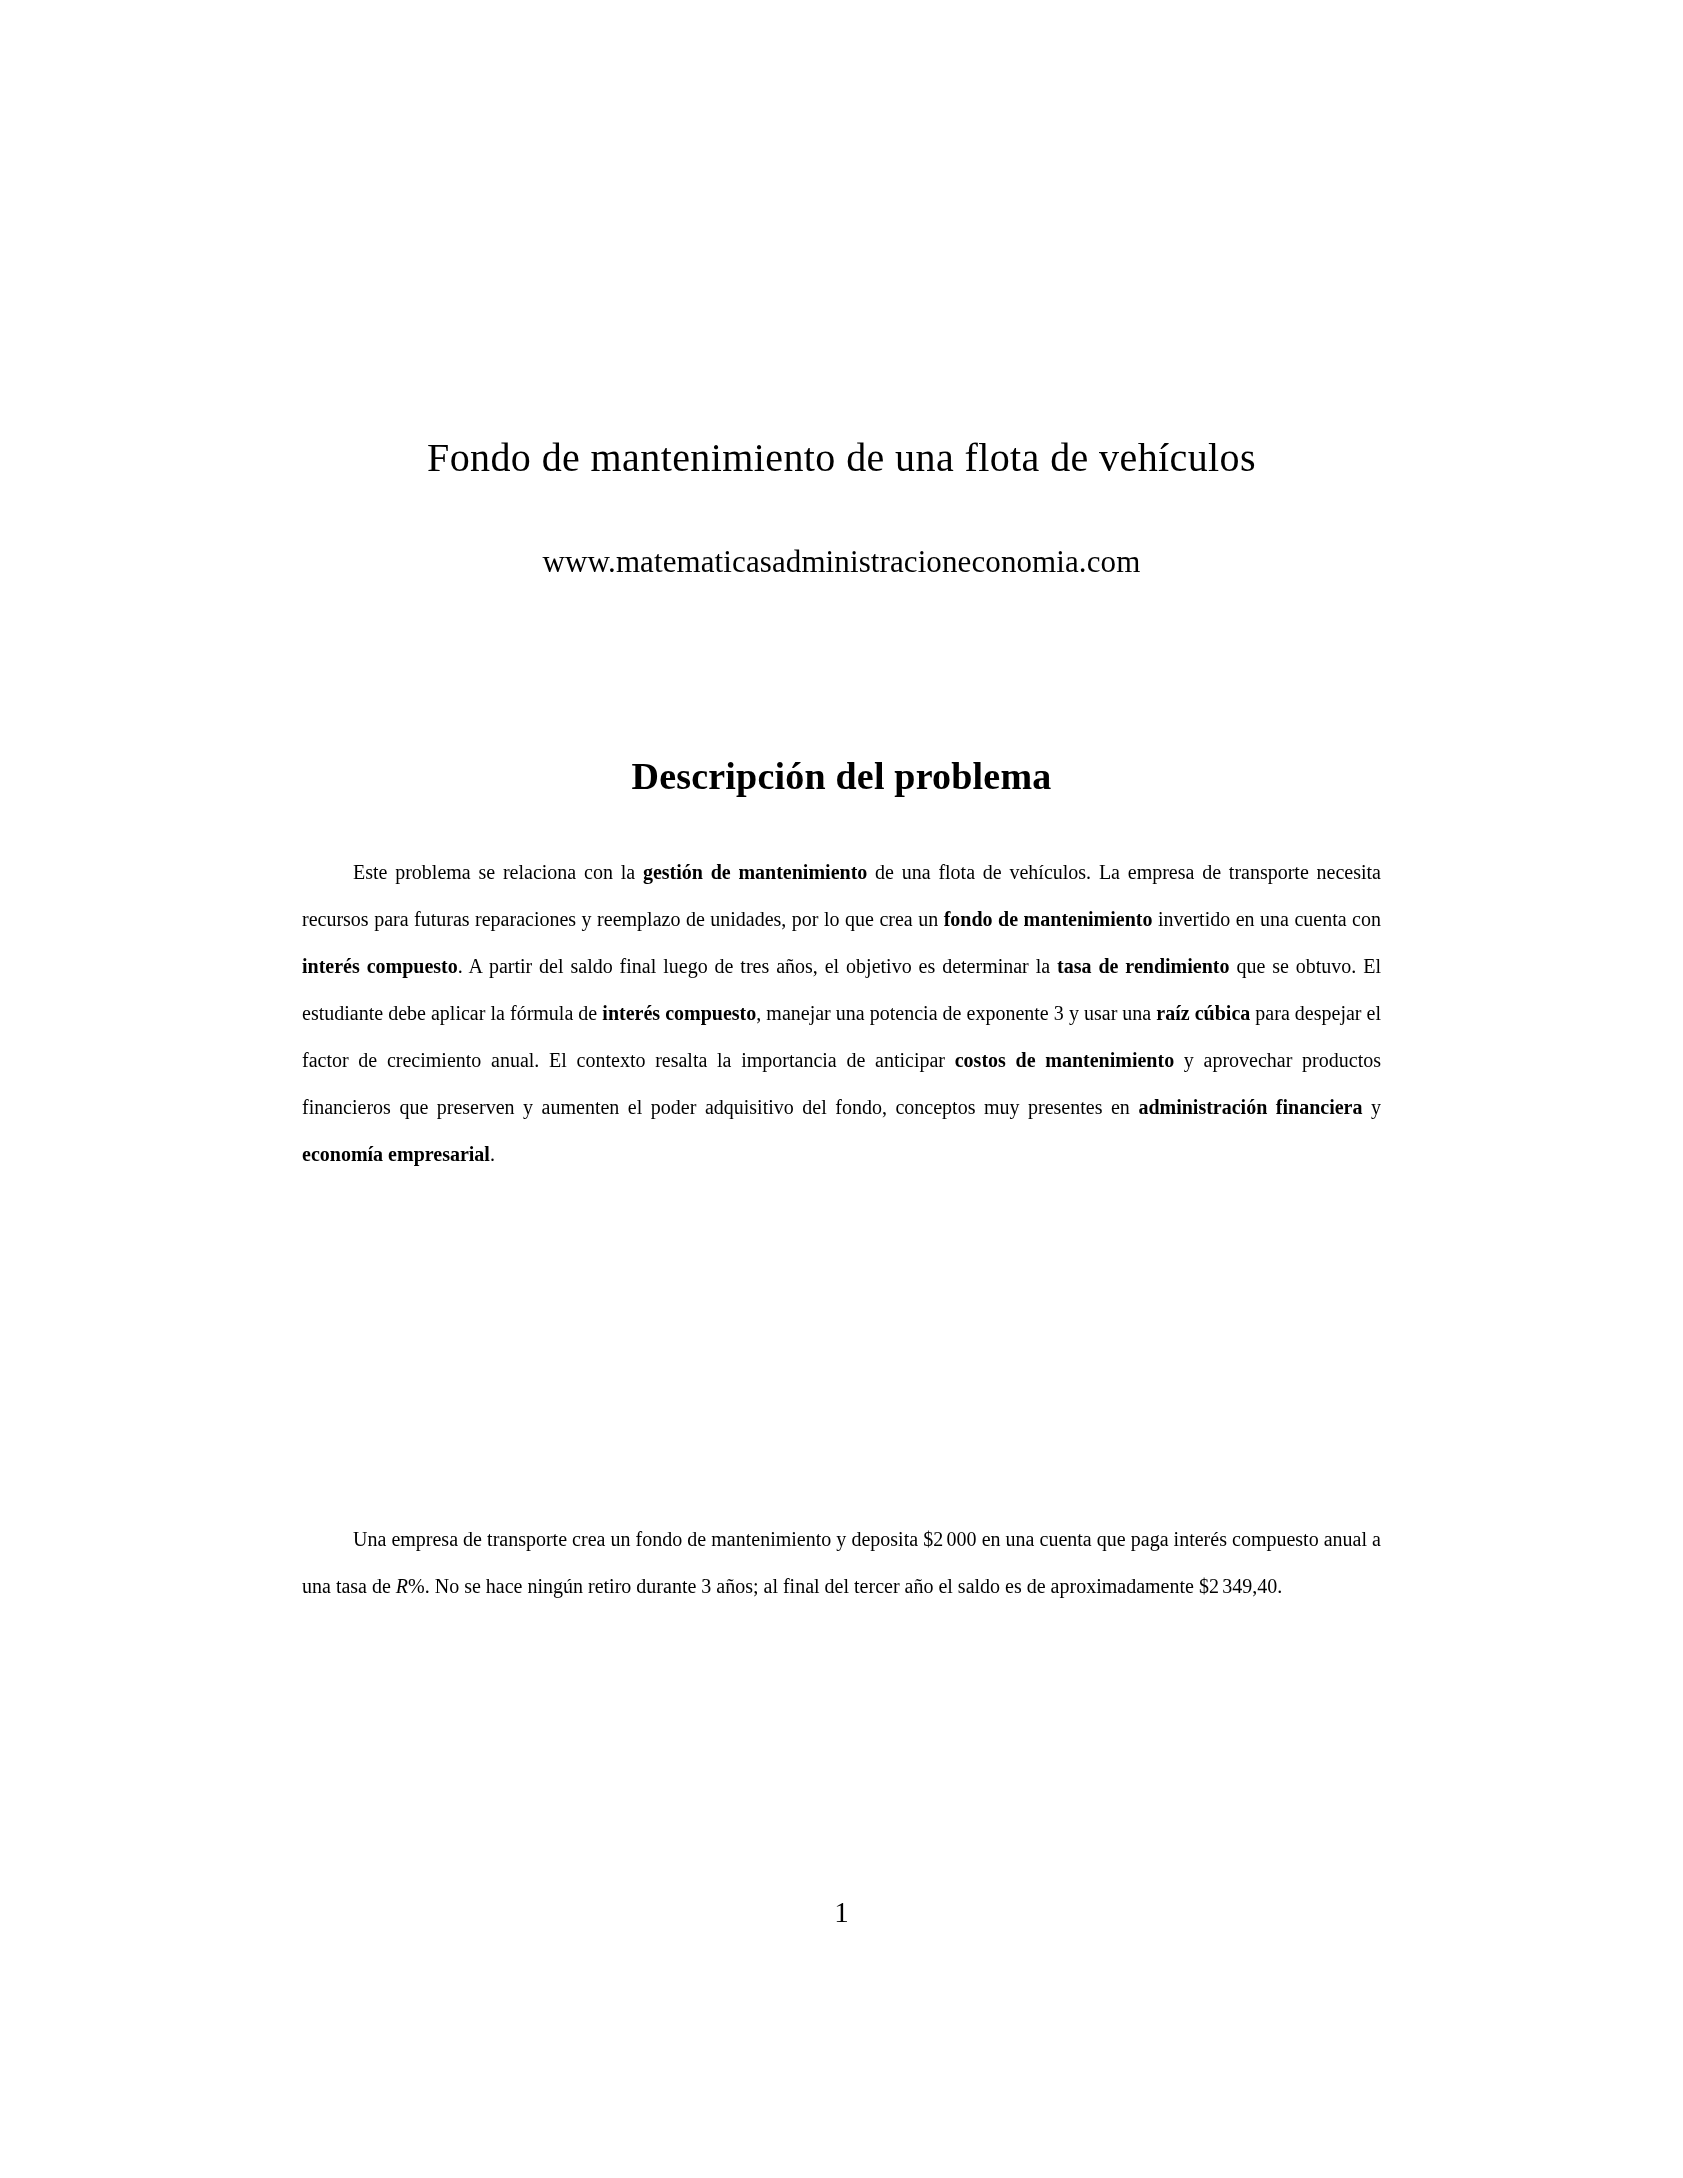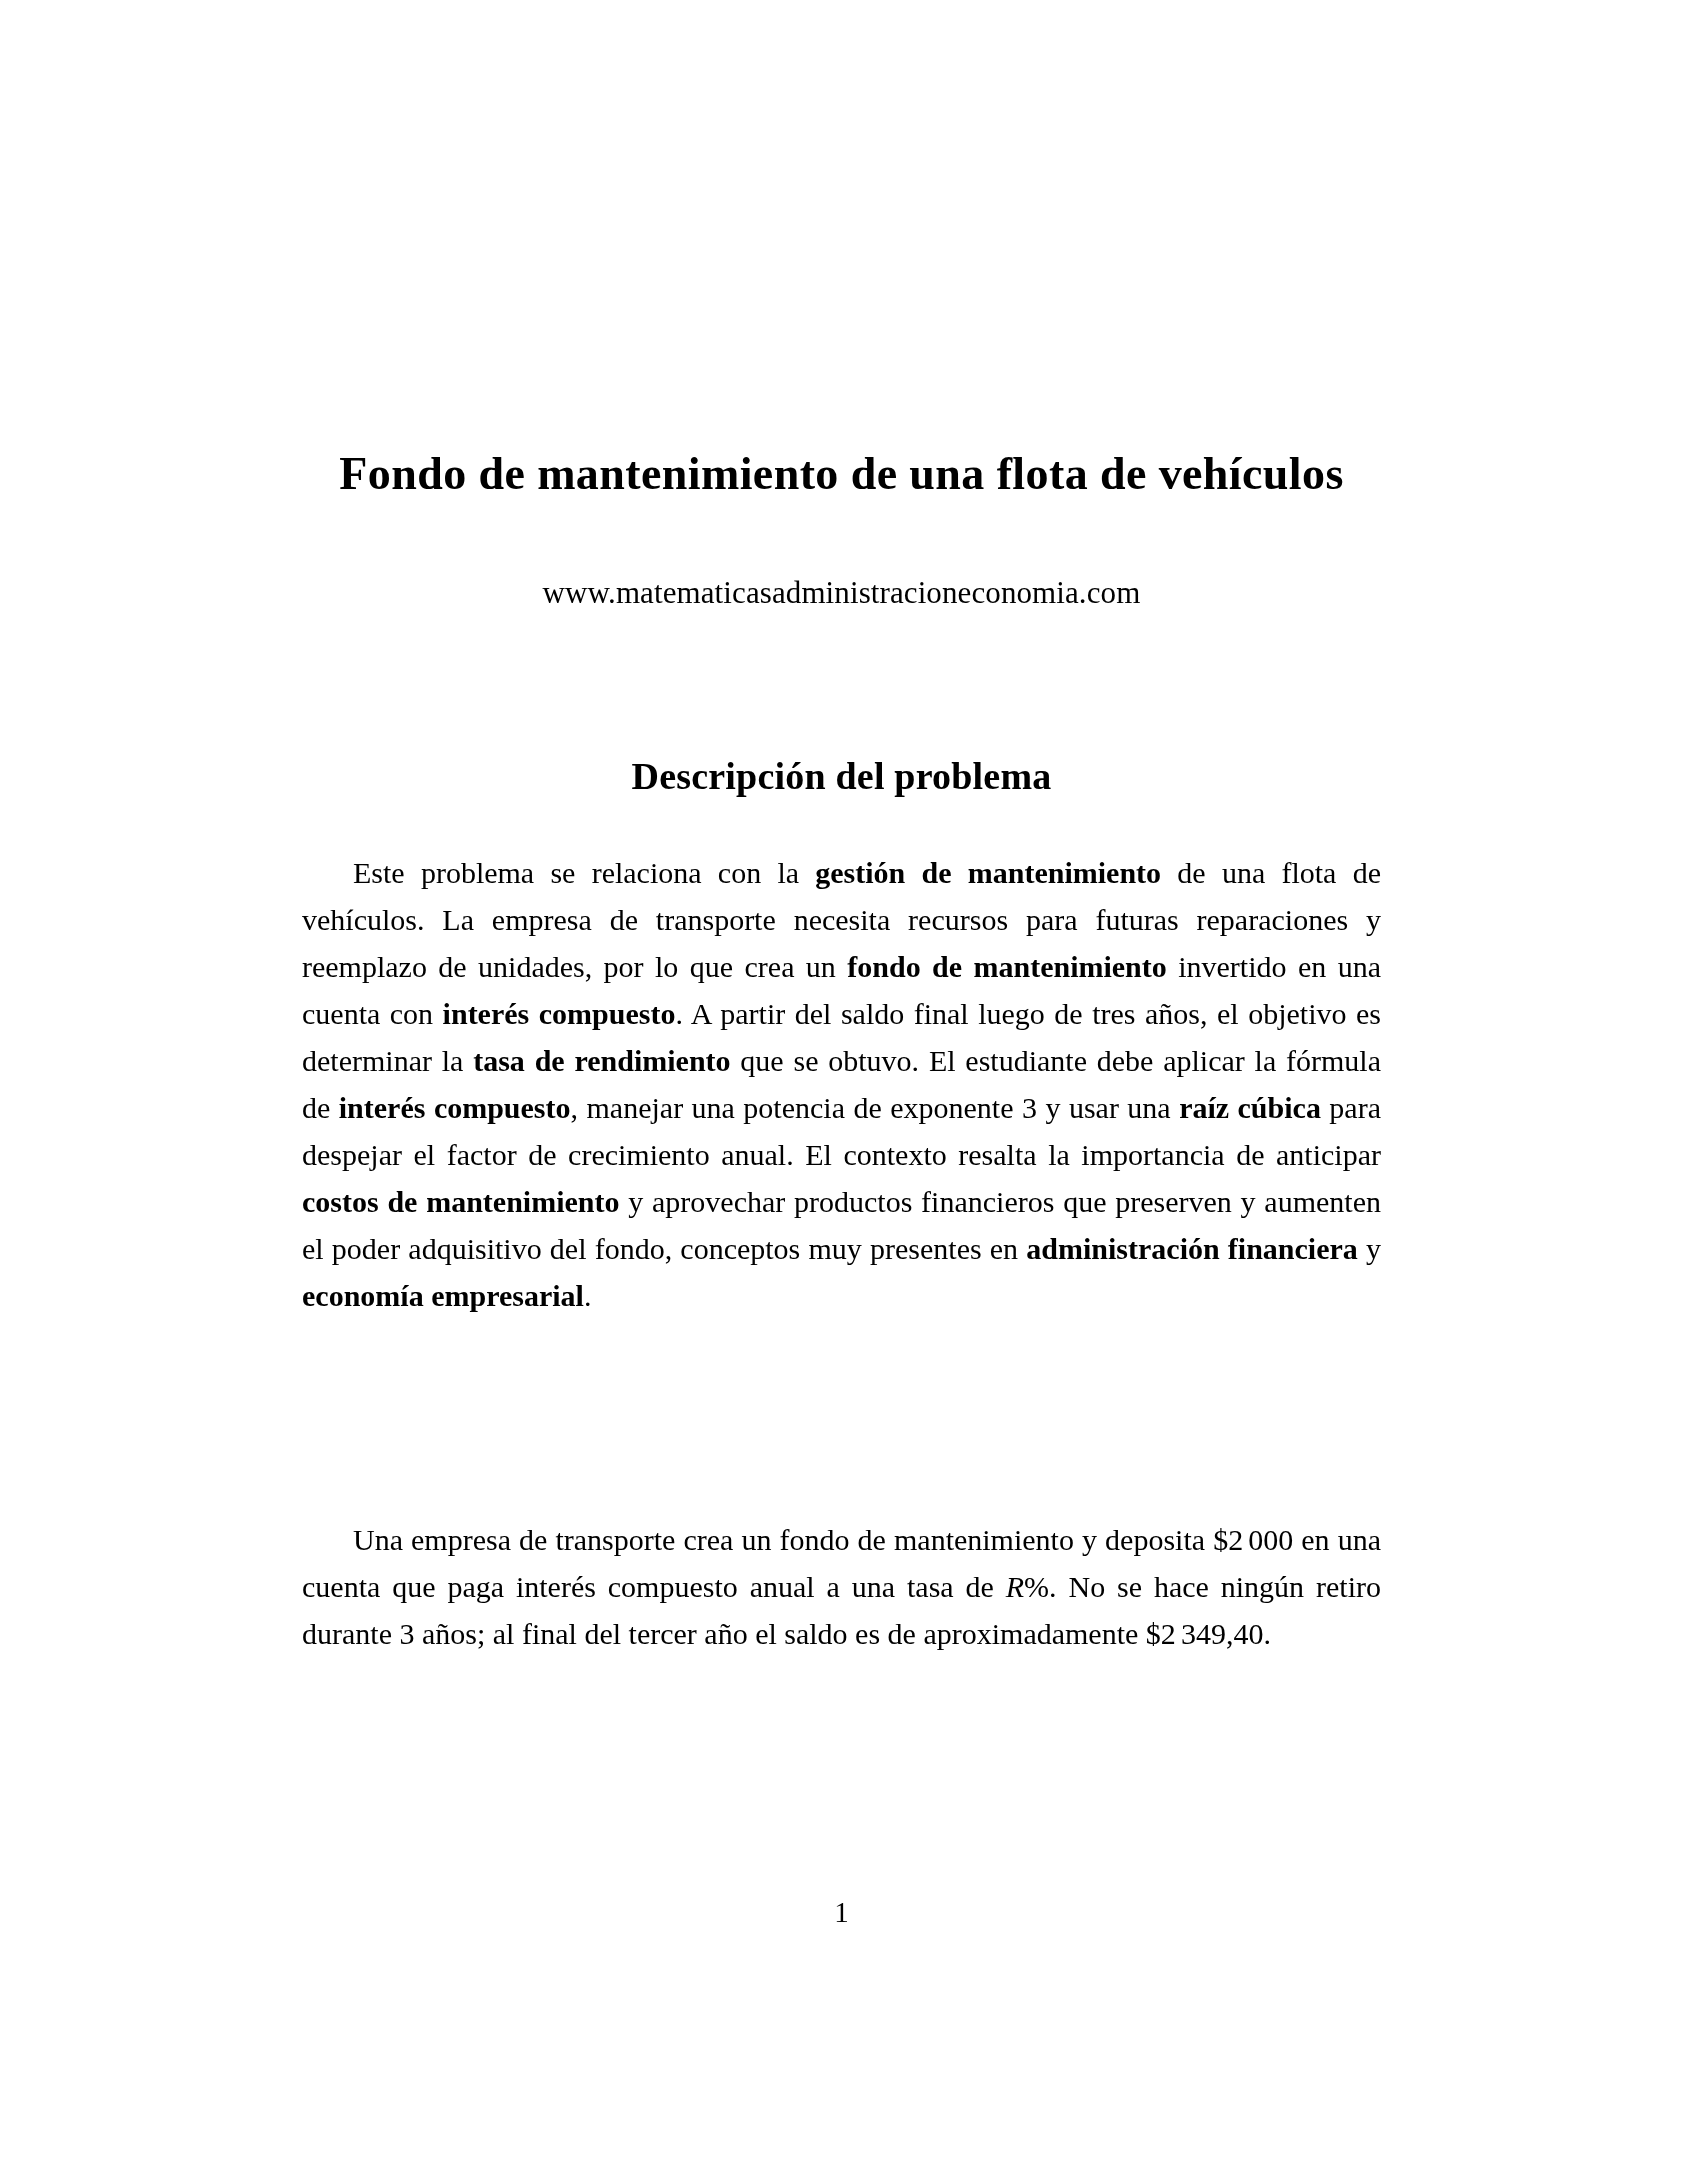--- a/index.html
+++ b/index.html
@@ -23,25 +23,25 @@
   
   .title-block {
     position: absolute;
     left: 302px;
     top: 431px;
     width: 1079px;
     text-align: center;
   }
 
   .doc-title {
-    font-size: 46px;
+    font-size: 40px;
     line-height: 1.17;
-    font-weight: bold;
+    font-weight: normal;
     letter-spacing: 0.4px;
-    margin: 16px;
+    margin: 4px;
   }
 
   .doc-url {
     margin: 0;
     padding-top: 57px;
     font-size: 31px;
     line-height: 1.2;
     letter-spacing: 0.1px;
   }
 
@@ -59,21 +59,21 @@
   }
 
   #heading-descripcion { top: 756px; }
   #heading-enunciado   { top: 1344px; }
 
   
   .body-block {
     position: absolute;
     left: 302px;
     width: 1079px;
-    font-size: 30px;
+    font-size: 20px;
     line-height: 47px;
     text-align: justify;
     text-justify: inter-word;
     hyphens: manual;
     margin: 0;
   }
 
   #para-descripcion { top: 849px; }
   #para-enunciado   { top: 1516px; }
 

